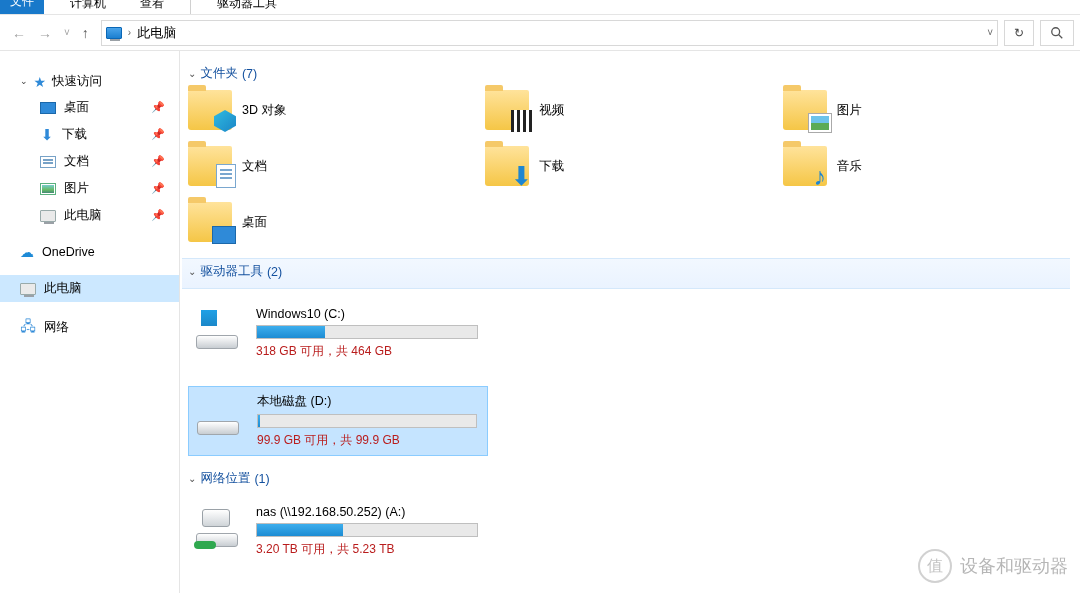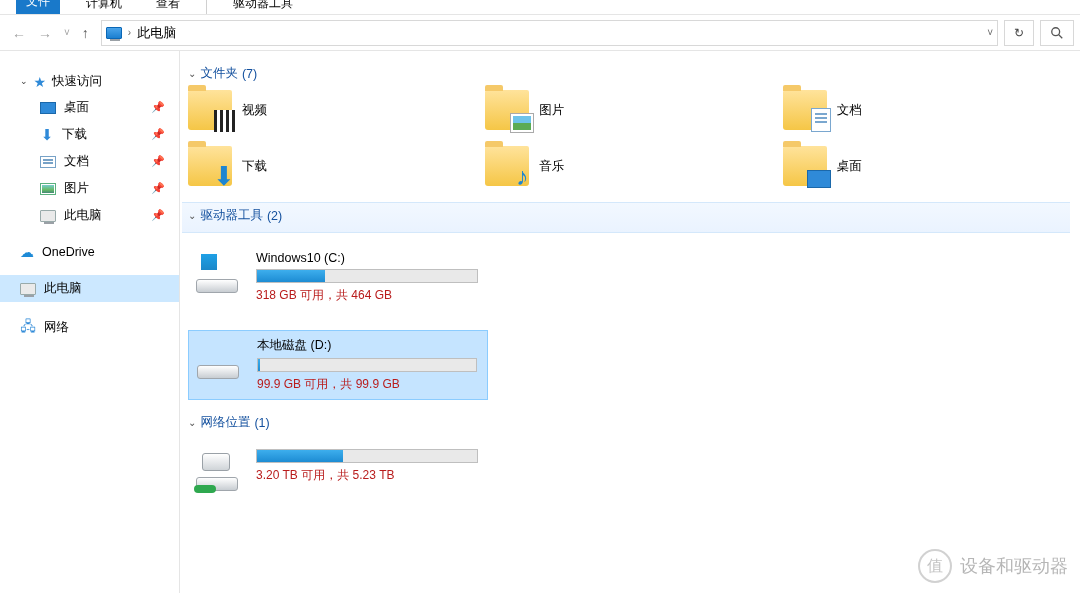--- a/index.html
+++ b/index.html
@@ -1,18 +1,18 @@
 <!DOCTYPE html>
 <html><head>
 <meta charset="utf-8">
 <style>
   * { box-sizing: border-box; margin: 0; padding: 0; font-family: "Microsoft YaHei", "Segoe UI", sans-serif; }
   body { width: 1080px; height: 593px; overflow: hidden; background: #fff; font-size: 12px; color: #000; }
 
-  .tabs { display: flex; align-items: flex-end; height: 15px; gap: 18px; padding-left: 16px; border-bottom: 1px solid #e5e5e5; }
+  .tabs { display: flex; align-items: flex-end; height: 15px; gap: 18px; padding-left: 0; border-bottom: 1px solid #e5e5e5; }
   .tabs .tab { font-size: 12px; color: #000; padding: 0 8px 2px; }
   .tabs .tab.active { background: #1979ca; color: #fff; padding: 4px 10px; }
   .tabs .sep { width: 1px; height: 15px; background: #d0d0d0; }
 
   .navbar { display: flex; align-items: center; height: 36px; border-bottom: 1px solid #e5e5e5; padding: 0 6px; gap: 6px; }
   .nav-arrows { display: flex; align-items: center; gap: 12px; padding: 0 6px; color: #a0a0a0; }
   .nav-arrows span { font-size: 14px; cursor: default; }
   .nav-arrows .enabled { color: #555; }
   .addr { flex: 1; display: flex; align-items: center; border: 1px solid #d8d8d8; height: 26px; padding: 0 4px; gap: 6px; }
   .addr .pc-ico { width: 16px; height: 12px; background: linear-gradient(#4aa4ea,#1b7fd0); border: 1px solid #0a67b6; border-radius: 1px; position: relative; }
@@ -178,20 +178,27 @@
     <div class="sect-head">
       <span class="chev">⌄</span>
       <span>文件夹</span>
       <span>(7)</span>
     </div>
 
     <div class="folders" id="folders">
         <div class="folder">
           <div class="ficon">
       <div class="fold"></div>
+      <div class="overlay ov-3d"></div>
+    </div>
+    <div class="flabel">3D 对象</div>
+        </div>
+        <div class="folder">
+          <div class="ficon">
+      <div class="fold"></div>
       <div class="overlay ov-vid"></div>
     </div>
     <div class="flabel">视频</div>
         </div>
         <div class="folder">
           <div class="ficon">
       <div class="fold"></div>
       <div class="overlay ov-pic"></div>
     </div>
     <div class="flabel">图片</div>
@@ -266,20 +273,21 @@
       <span>网络位置</span>
       <span>(1)</span>
     </div>
 
     <div class="drives" id="netdrives">
         <div class="drive">
           <div class="drv-ico net">
             <div class="disk"></div>
           </div>
     <div class="drv-body">
+      <div class="drv-name">nas (\\192.168.50.252) (A:)</div>
       <div class="bar">
               <div class="fill" style="width:39%"></div>
             </div>
       <div class="drv-sub">3.20 TB 可用，共 5.23 TB</div>
     </div>
         </div>
       </div>
 
   </div>
 </div>

